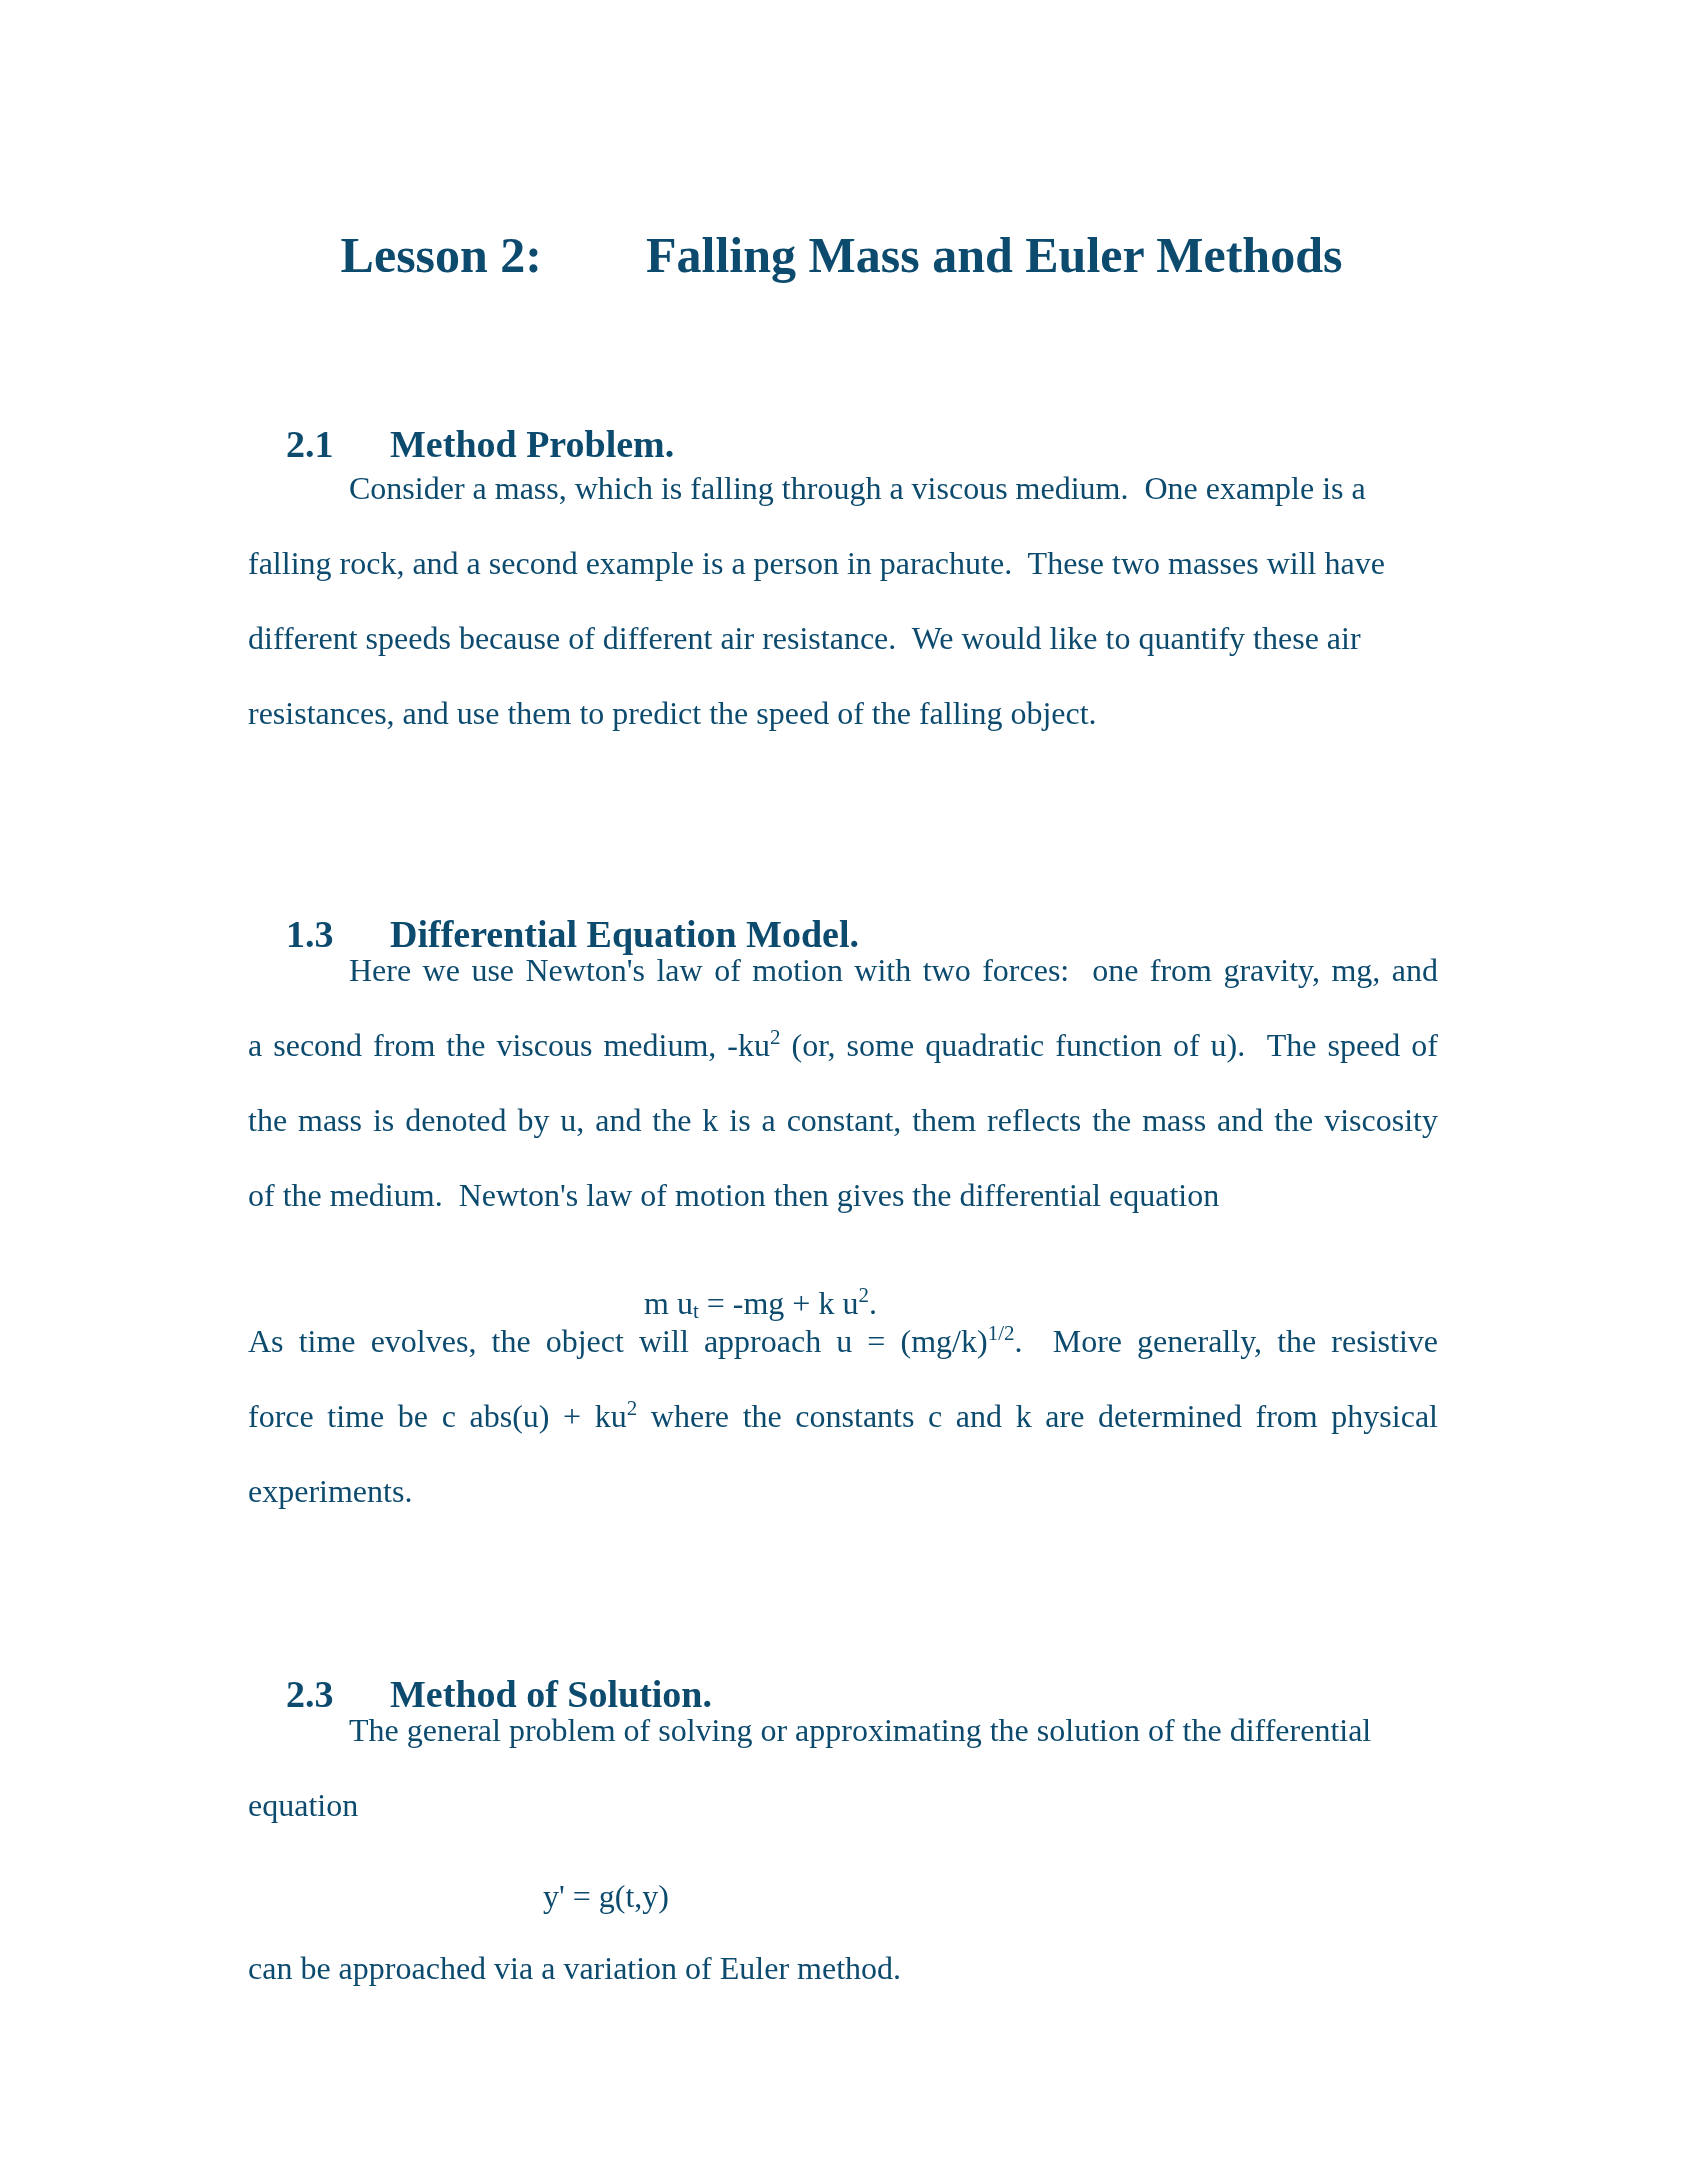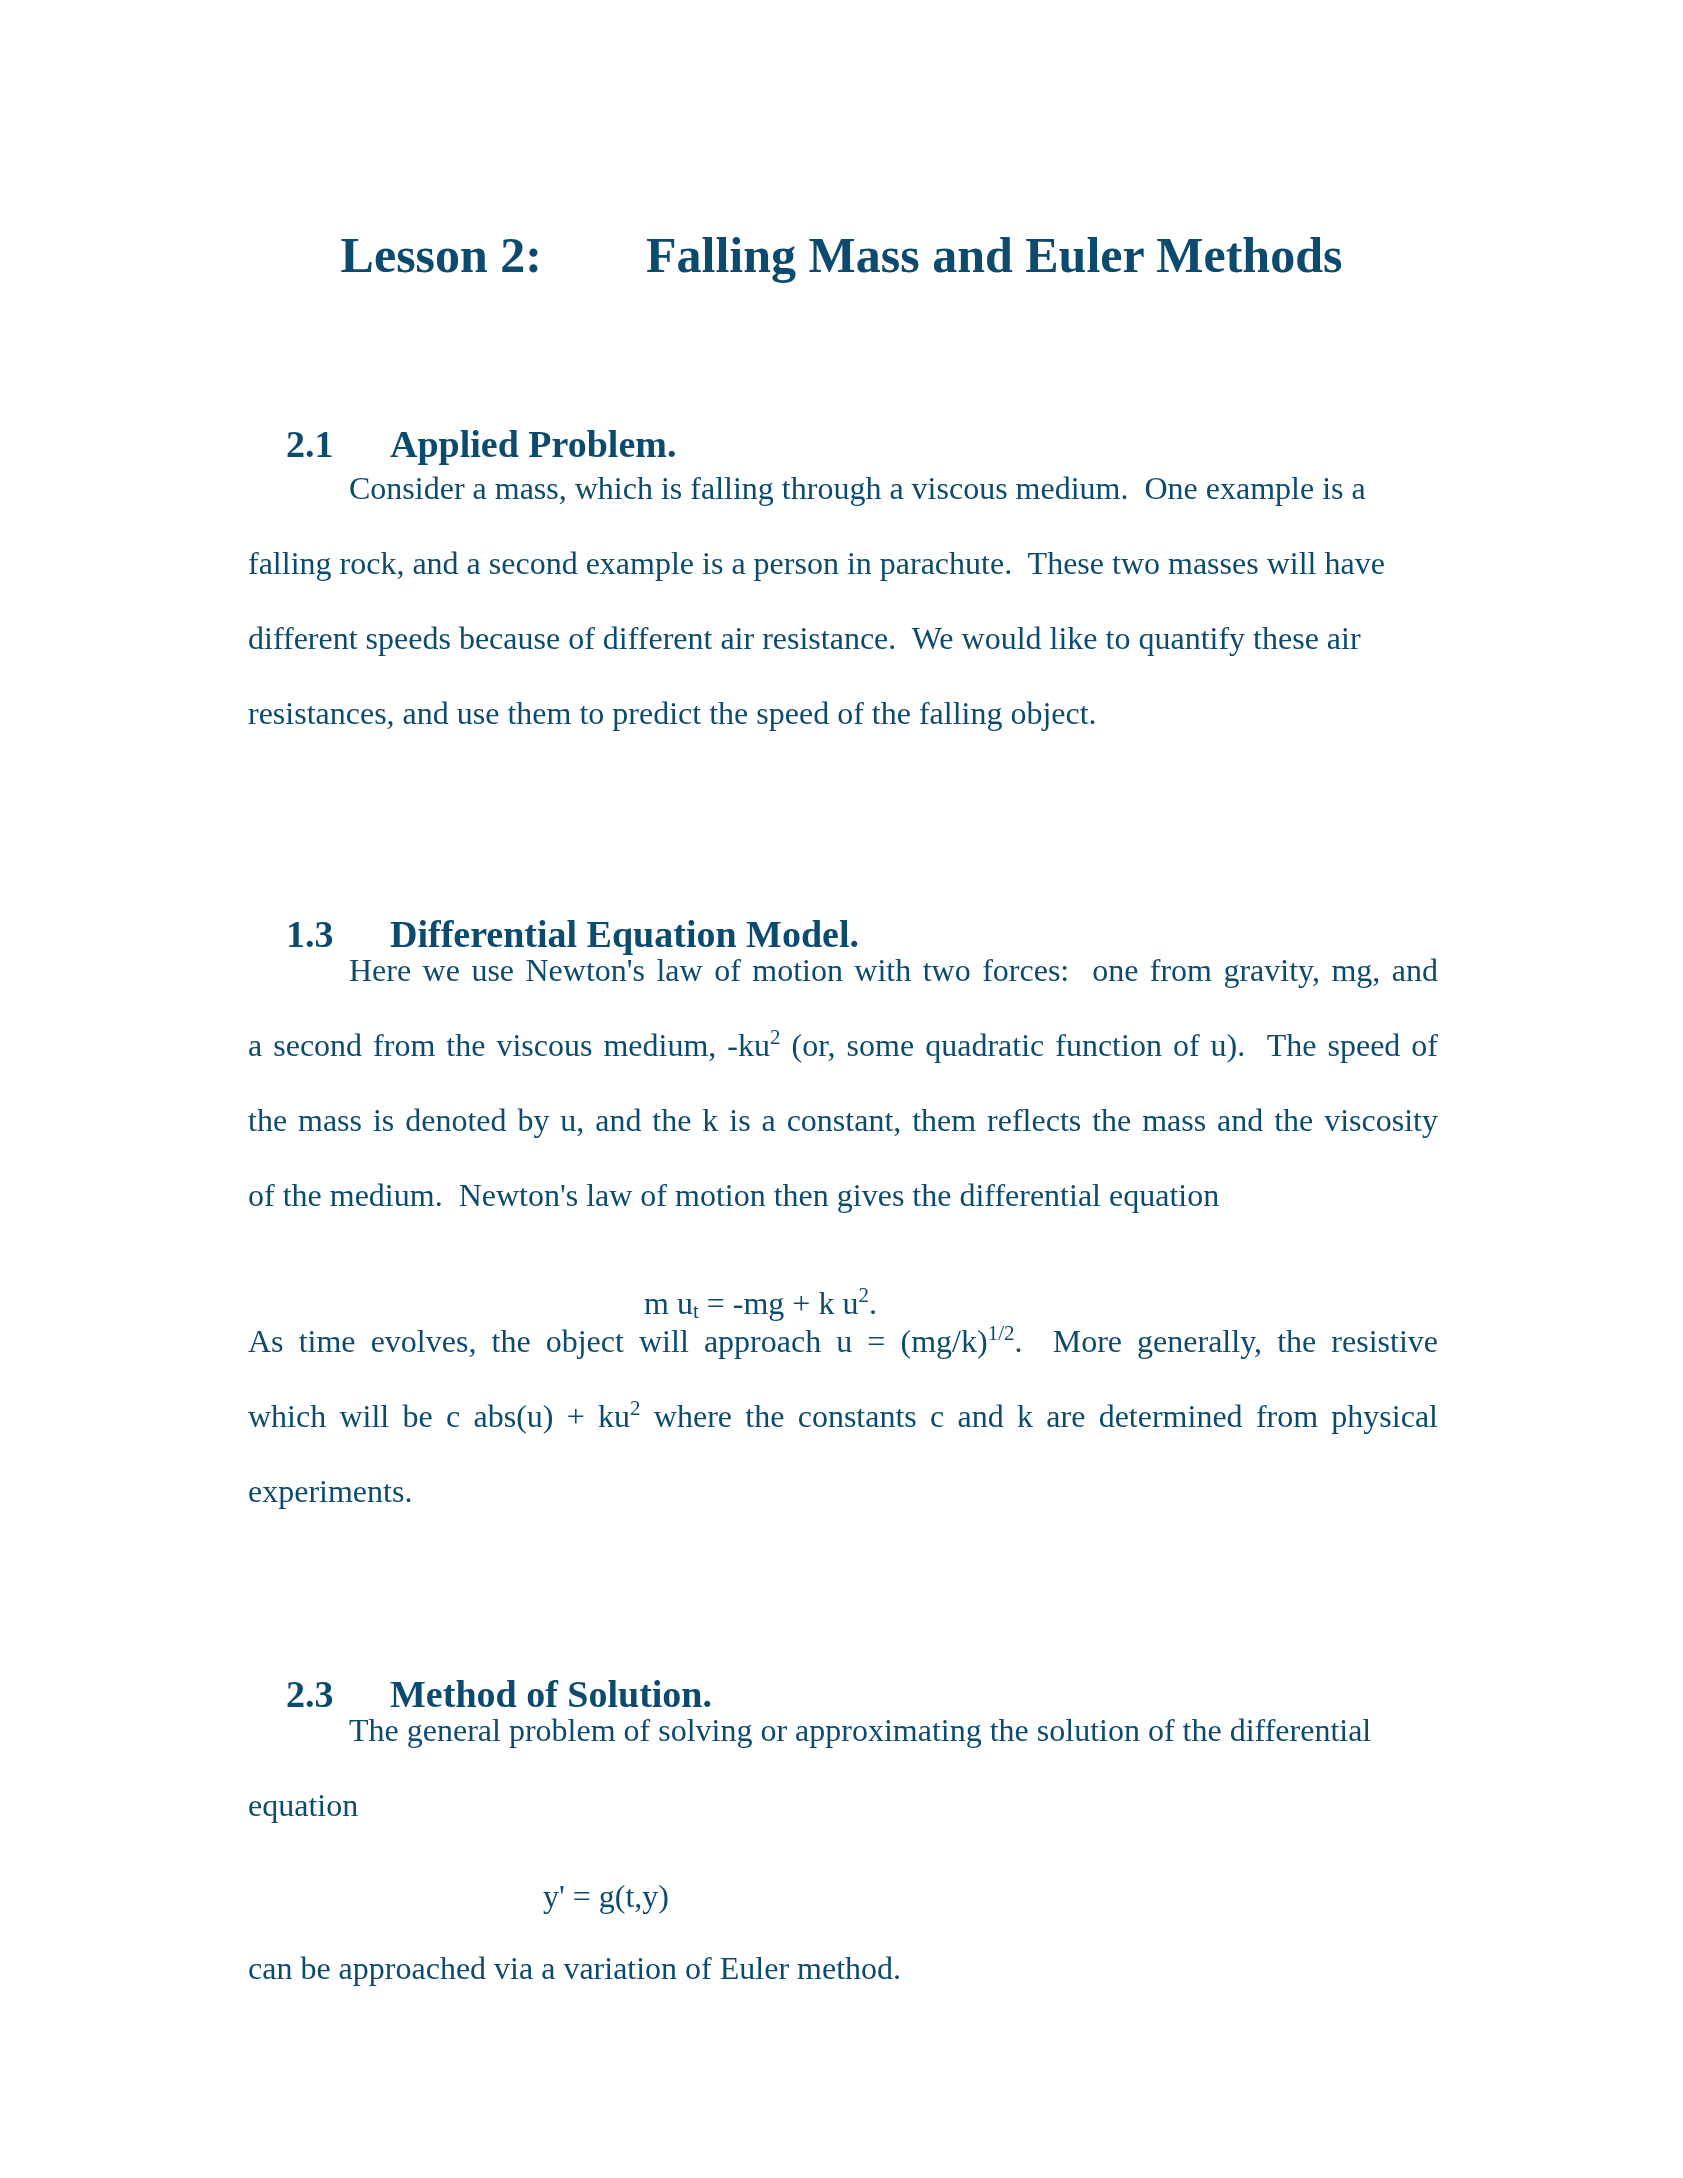--- a/index.html
+++ b/index.html
@@ -44,21 +44,21 @@
 <body>
 
 <div class="page">
 
   <div class="title">
     <span>Lesson 2:</span>
     <span>Falling Mass and Euler Methods</span>
   </div>
 
   <div class="heading" style="top:336px">
-    <span class="num">2.1</span><span>Applied Problem.</span>
+    <span class="num">2.1</span><span>Method Problem.</span>
   </div>
 
   <div class="para" style="top:415px">
     <div class="line indent">Consider a mass, which is falling through a viscous medium.&nbsp; One example is a</div>
     <div class="line">falling rock, and a second example is a person in parachute.&nbsp; These two masses will have</div>
     <div class="line">different speeds because of different air resistance.&nbsp; We would like to quantify these air</div>
     <div class="line">resistances, and use them to predict the speed of the falling object.</div>
   </div>
 
   <div class="heading" style="top:826px">
@@ -69,21 +69,21 @@
     <div class="line indent justify">Here we use Newton's law of motion with two forces:&nbsp; one from gravity, mg, and</div>
     <div class="line justify"><span>a second from the viscous medium, -ku</span><sup>2</sup><span> (or, some quadratic function of u).&nbsp; The speed of</span></div>
     <div class="line justify">the mass is denoted by u, and the k is a constant, them reflects the mass and the viscosity</div>
     <div class="line">of the medium.&nbsp; Newton's law of motion then gives the differential equation</div>
   </div>
 
   <div class="eq" id="eq1"><span>m u</span><sub>t</sub><span> = -mg + k u</span><sup>2</sup><span>.</span></div>
 
   <div class="para" style="top:1268px">
     <div class="line justify"><span>As time evolves, the object will approach u = (mg/k)</span><sup>1/2</sup><span>.&nbsp; More generally, the resistive</span></div>
-    <div class="line justify"><span>which will be c abs(u) + ku</span><sup>2</sup><span> where the constants c and k are determined from physical</span></div>
+    <div class="line justify"><span>force time be c abs(u) + ku</span><sup>2</sup><span> where the constants c and k are determined from physical</span></div>
     <div class="line">experiments.</div>
   </div>
 
   <div class="heading" style="top:1586px">
     <span class="num">2.3</span><span>Method of Solution.</span>
   </div>
 
   <div class="para" style="top:1657px">
     <div class="line indent">The general problem of solving or approximating the solution of the differential</div>
     <div class="line">equation</div>

